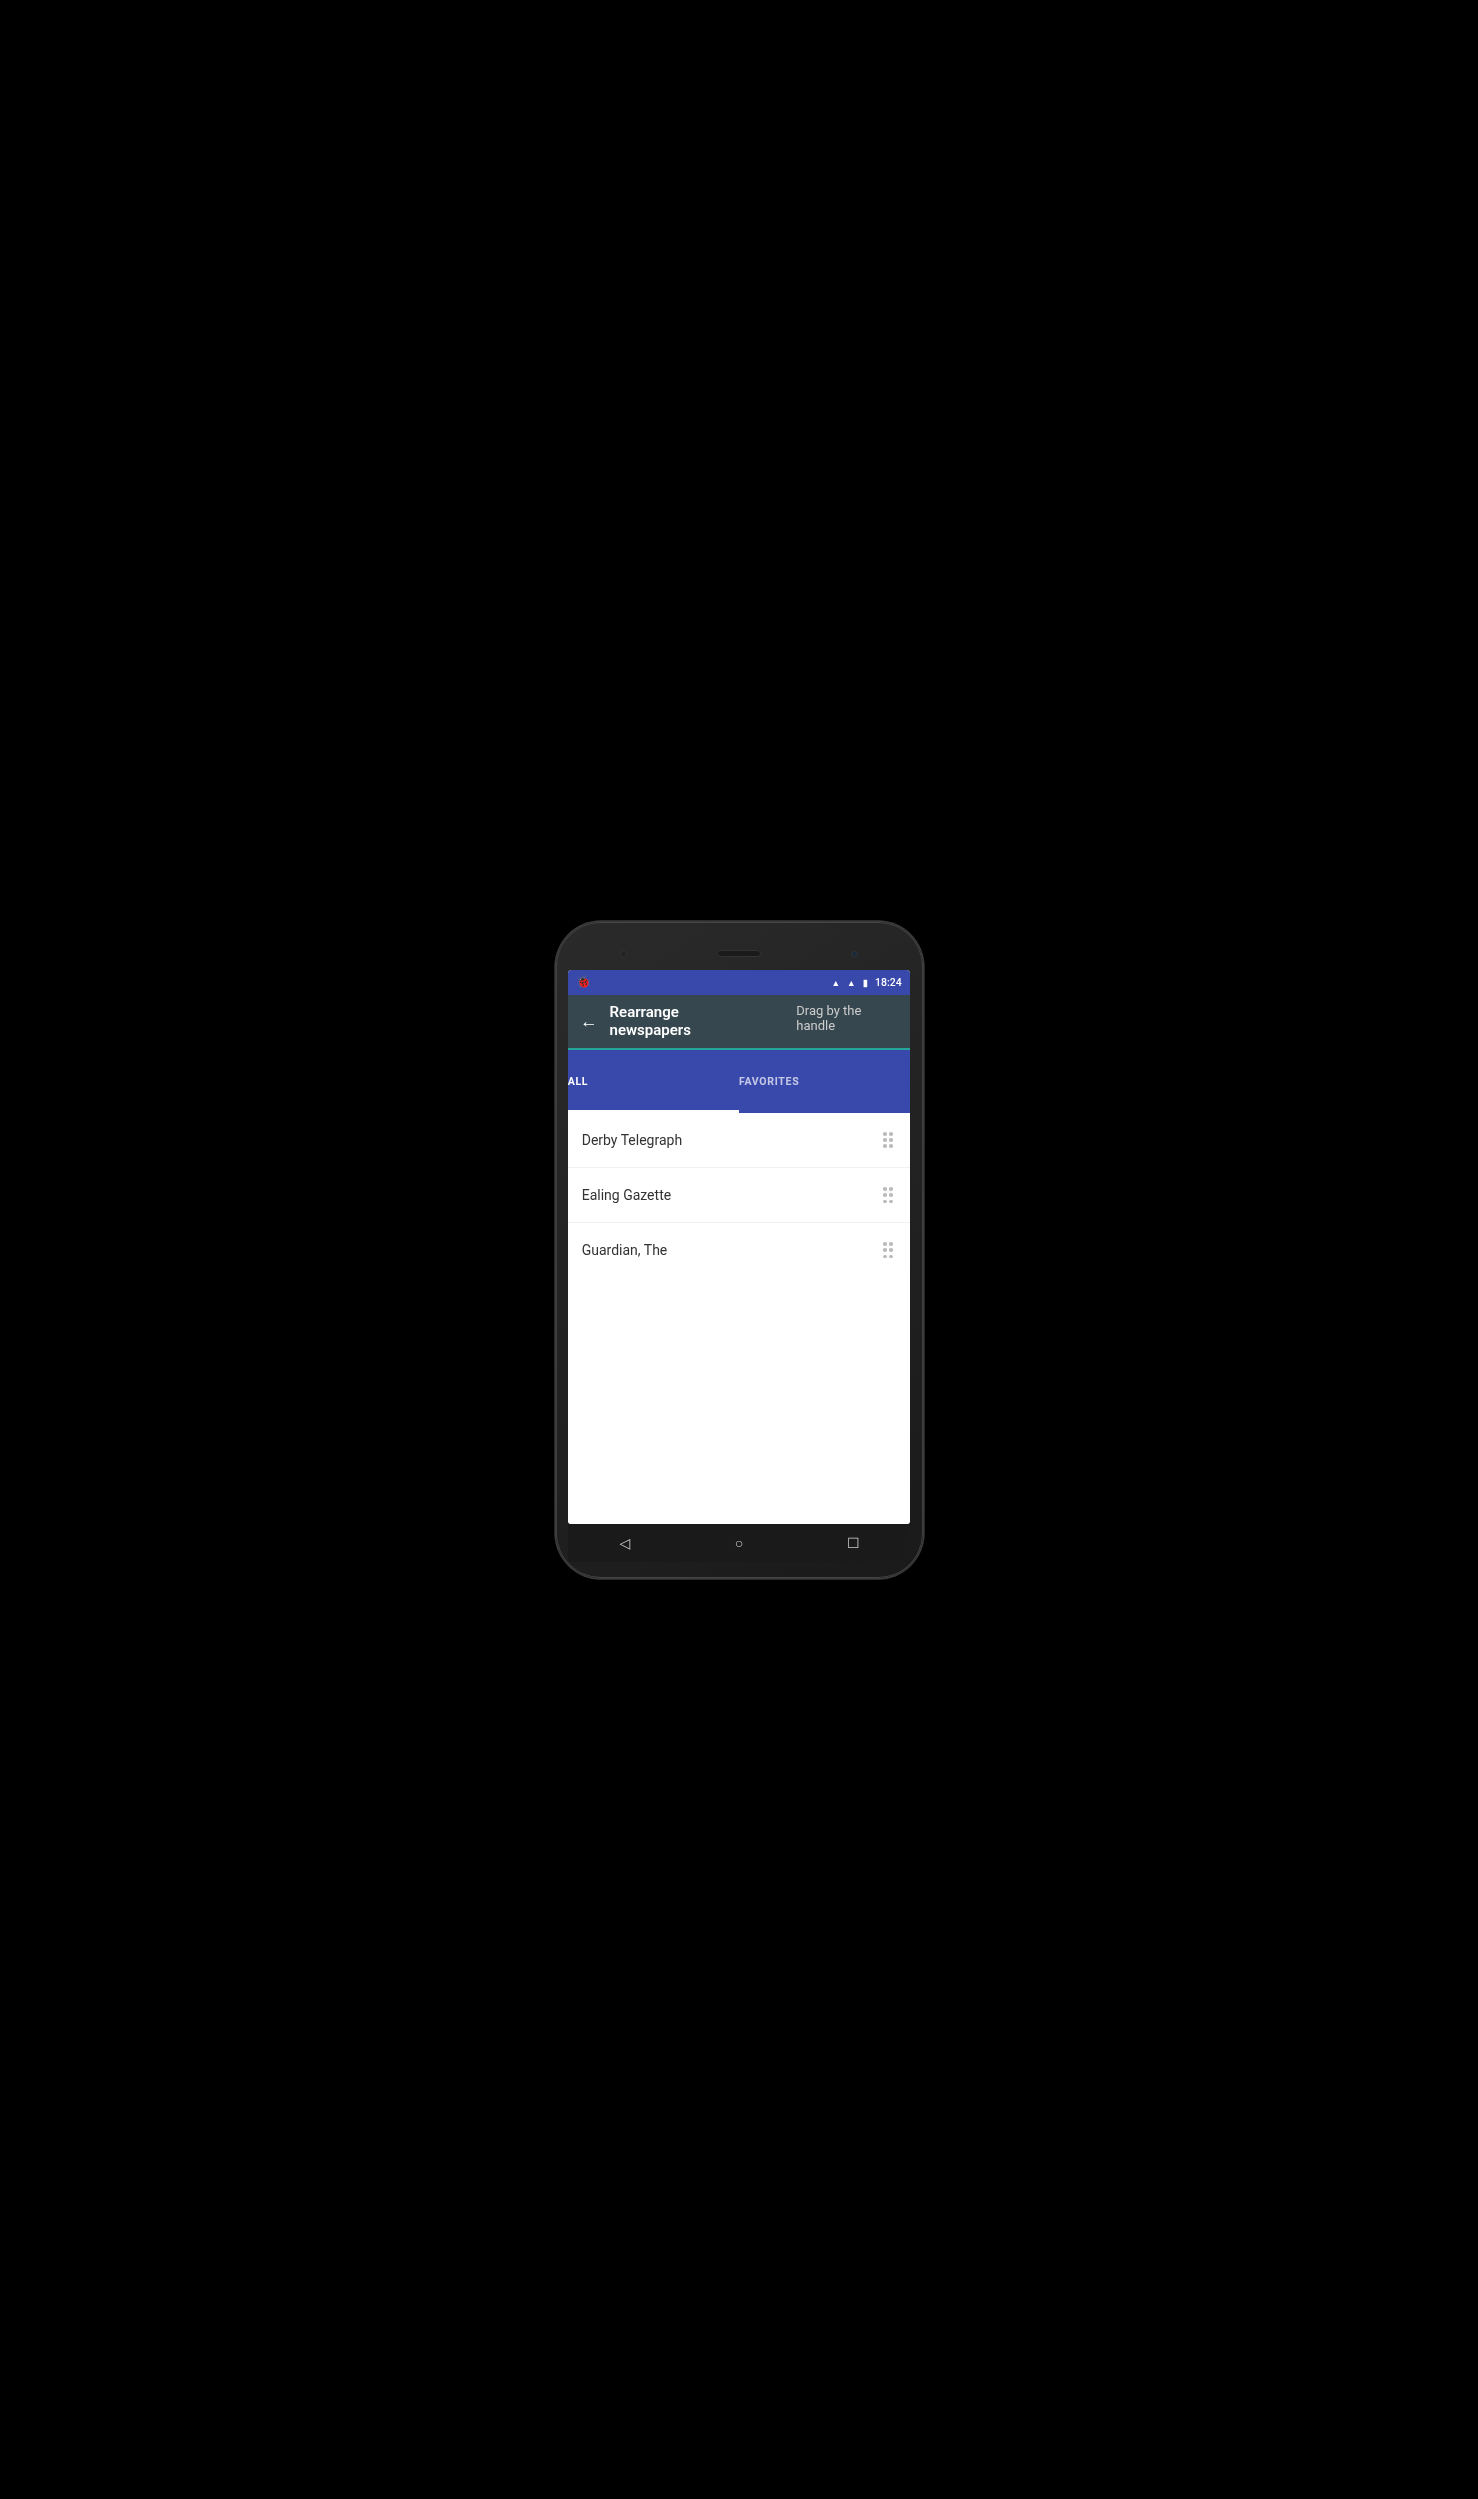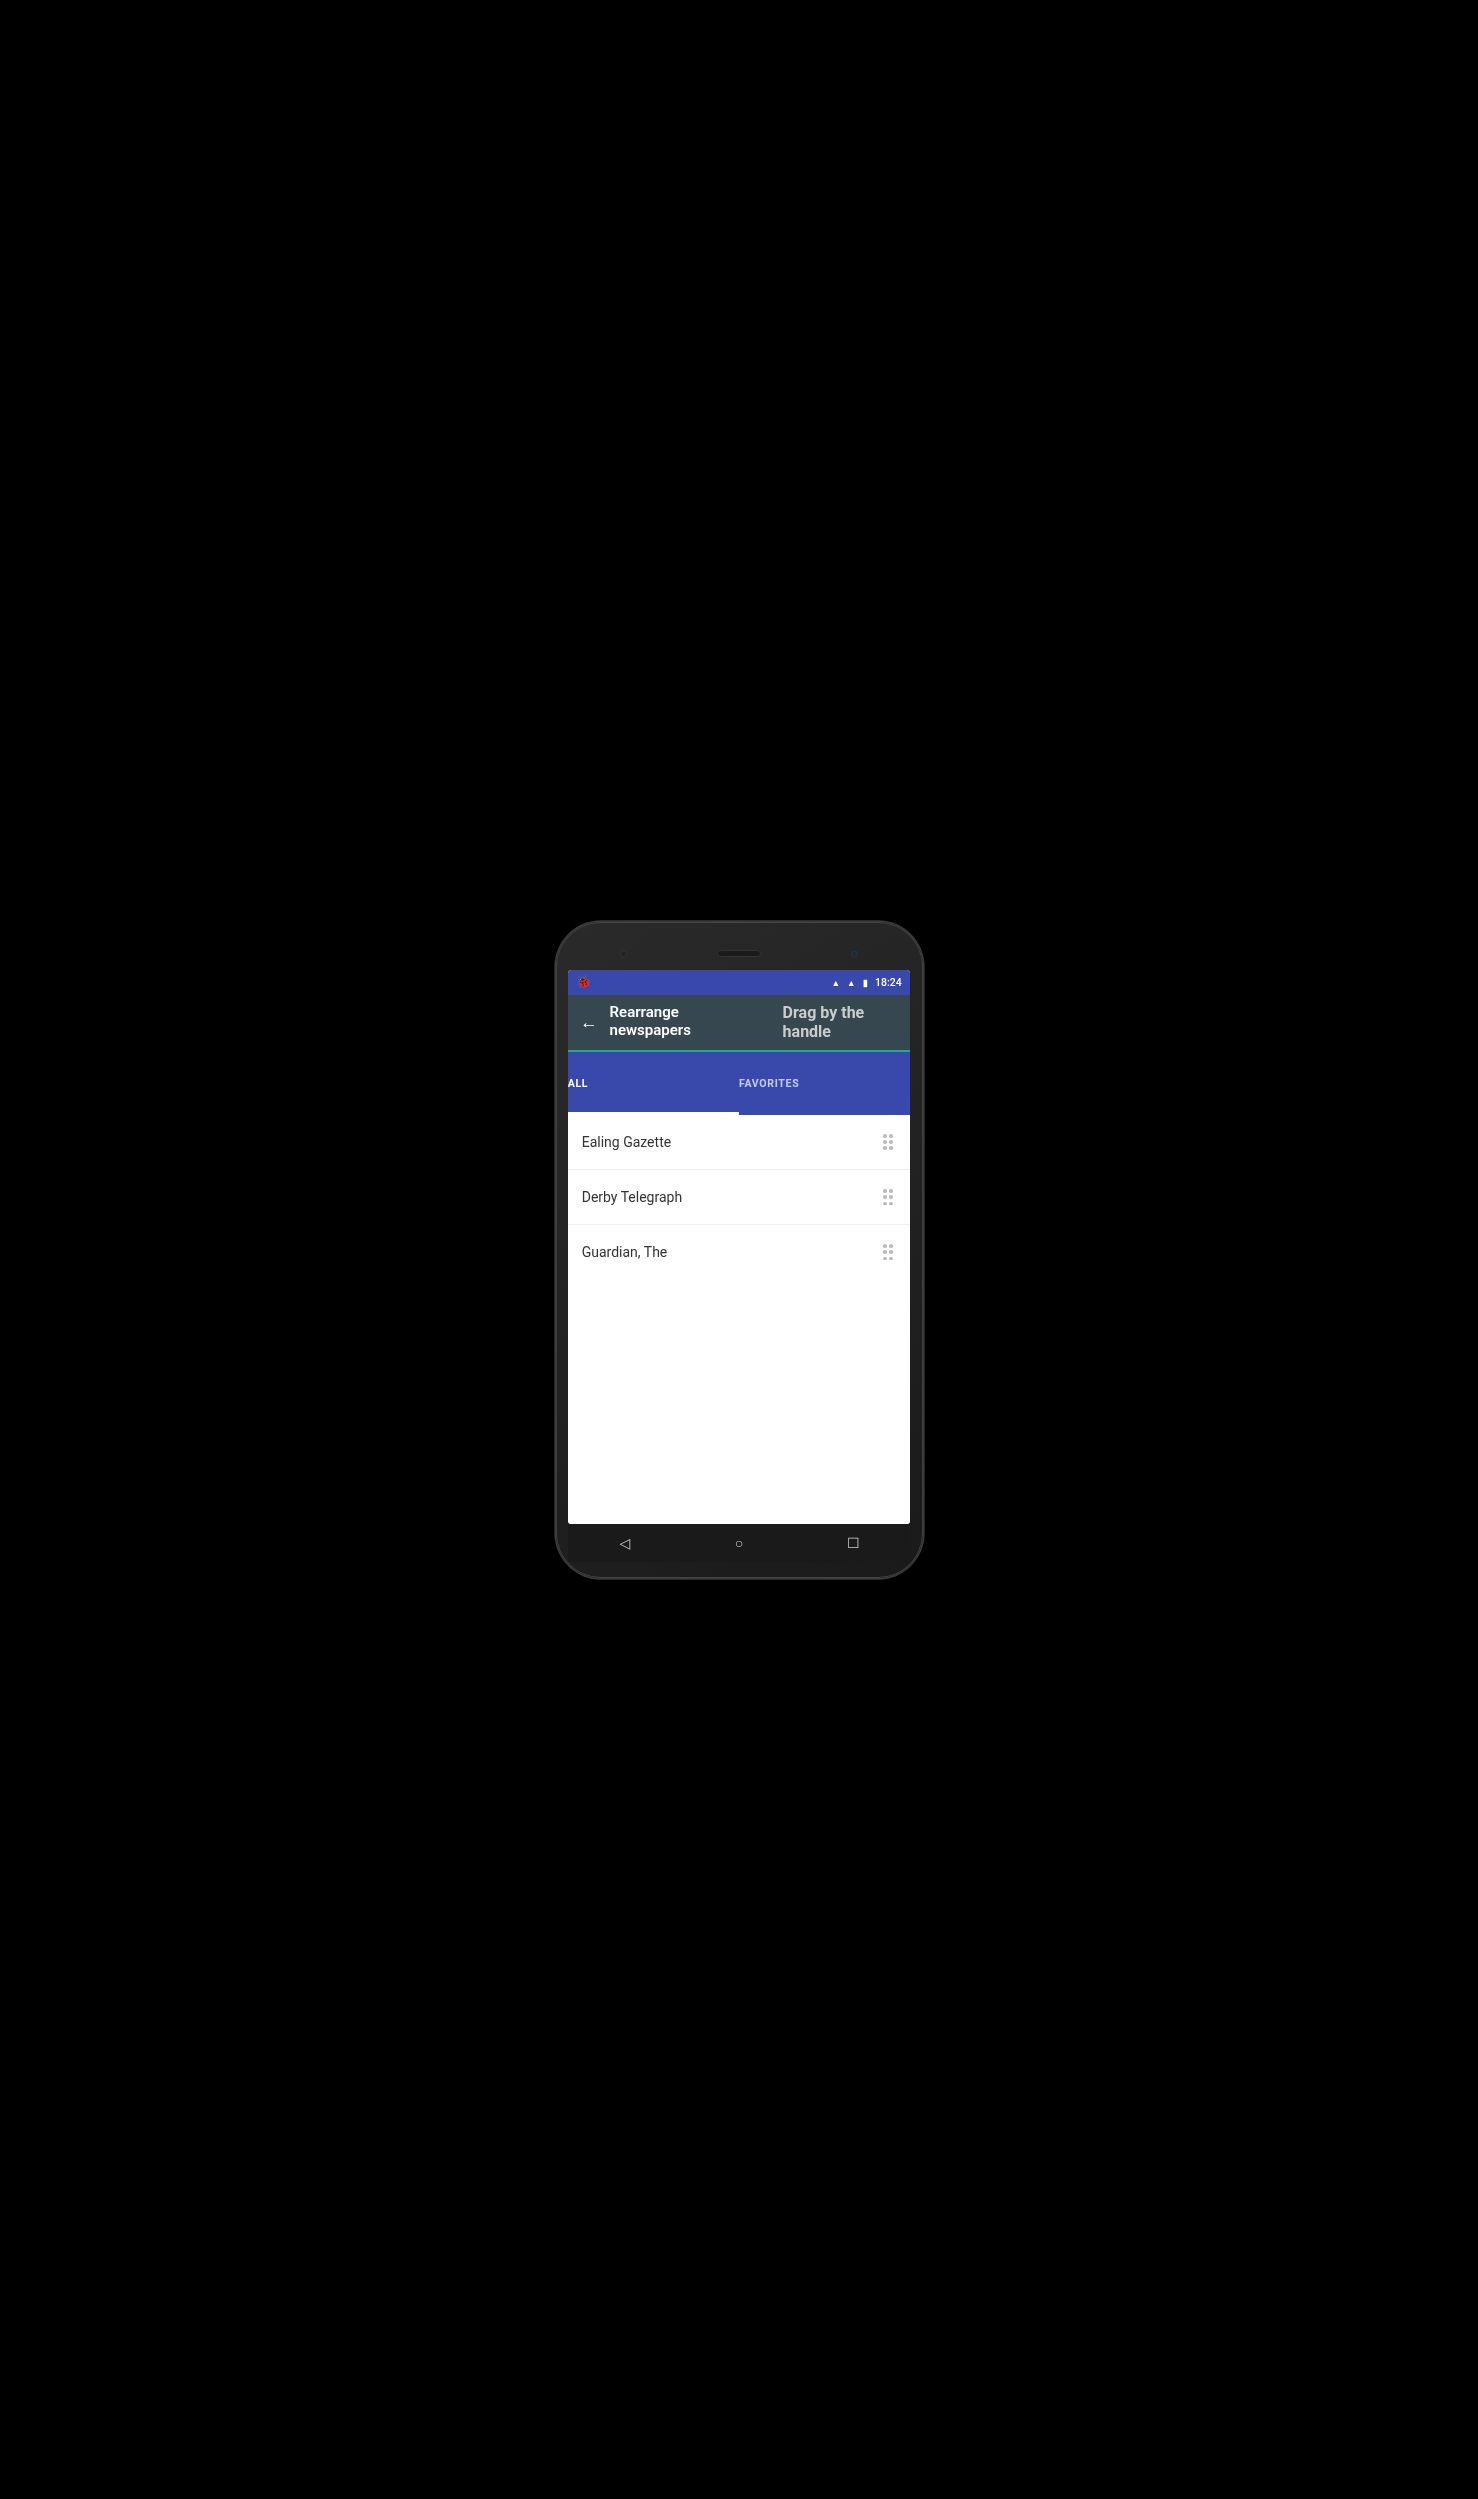--- a/index.html
+++ b/index.html
@@ -139,22 +139,22 @@
     }
 
     .toolbar-title {
       color: white;
       font-size: 15px;
       font-weight: 600;
     }
 
     .toolbar-subtitle {
       color: #ccc;
-      font-size: 16px;
-      font-weight: 700;
+      font-size: 13px;
+      font-weight: 400;
       margin-left: 40px;
     }
 
     
     .tabs {
       background: #3949ab;
       display: flex;
       flex-shrink: 0;
     }
 
@@ -304,33 +304,33 @@
       </div>
       <div class="tab tab-favorites">
         <span>FAVORITES</span>
       </div>
     </div>
 
     <div class="newspaper-list">
 
 
       <div class="list-item">
+        <span class="newspaper-name">Derby Telegraph</span>
+        <div class="drag-handle">
+          <div class="drag-dot"></div>
+          <div class="drag-dot"></div>
+          <div class="drag-dot"></div>
+          <div class="drag-dot"></div>
+          <div class="drag-dot"></div>
+          <div class="drag-dot"></div>
+        </div>
+      </div>
+
+      <div class="list-item">
         <span class="newspaper-name">Ealing Gazette</span>
-        <div class="drag-handle">
-          <div class="drag-dot"></div>
-          <div class="drag-dot"></div>
-          <div class="drag-dot"></div>
-          <div class="drag-dot"></div>
-          <div class="drag-dot"></div>
-          <div class="drag-dot"></div>
-        </div>
-      </div>
-
-      <div class="list-item">
-        <span class="newspaper-name">Derby Telegraph</span>
         <div class="drag-handle">
           <div class="drag-dot"></div>
           <div class="drag-dot"></div>
           <div class="drag-dot"></div>
           <div class="drag-dot"></div>
           <div class="drag-dot"></div>
           <div class="drag-dot"></div>
         </div>
       </div>
 

